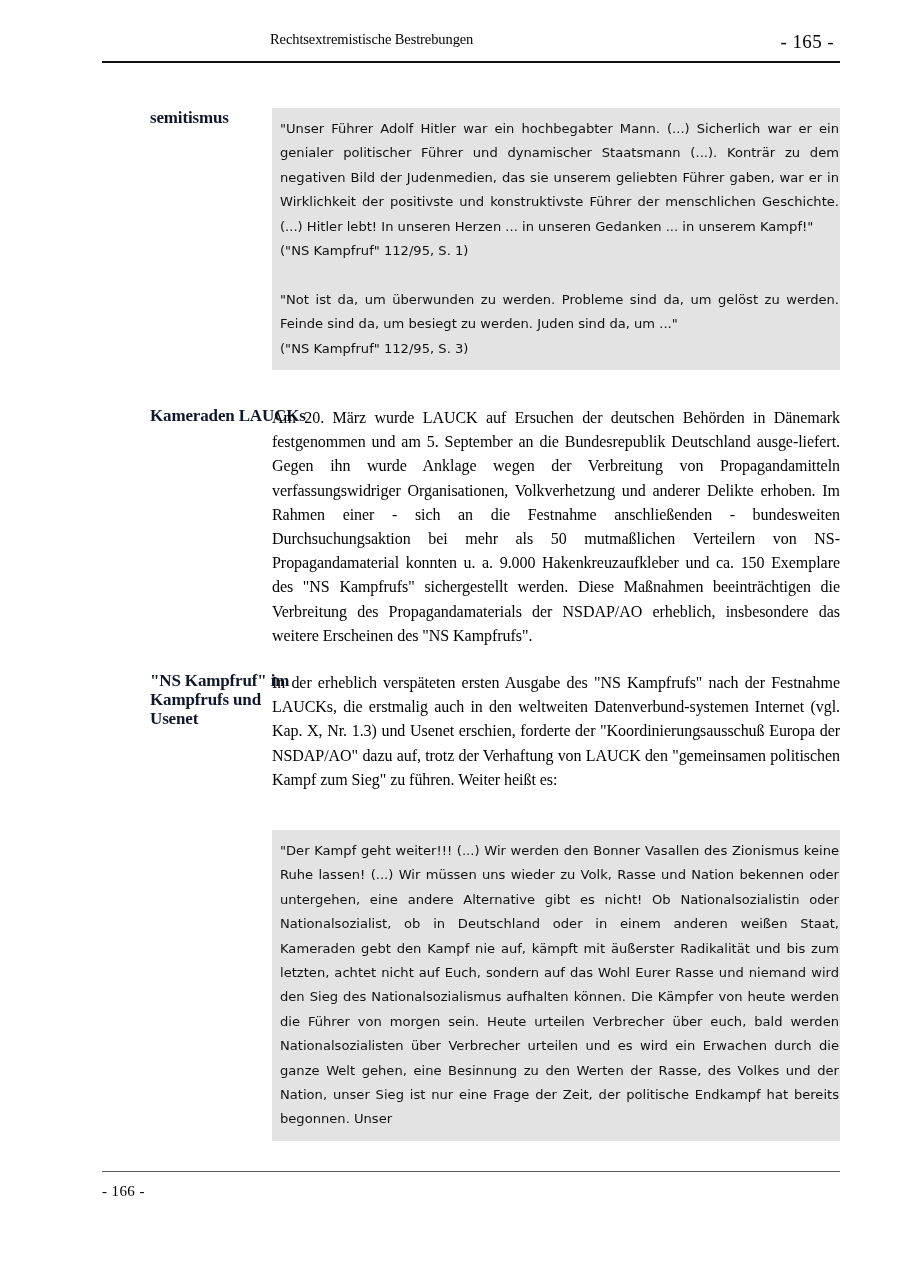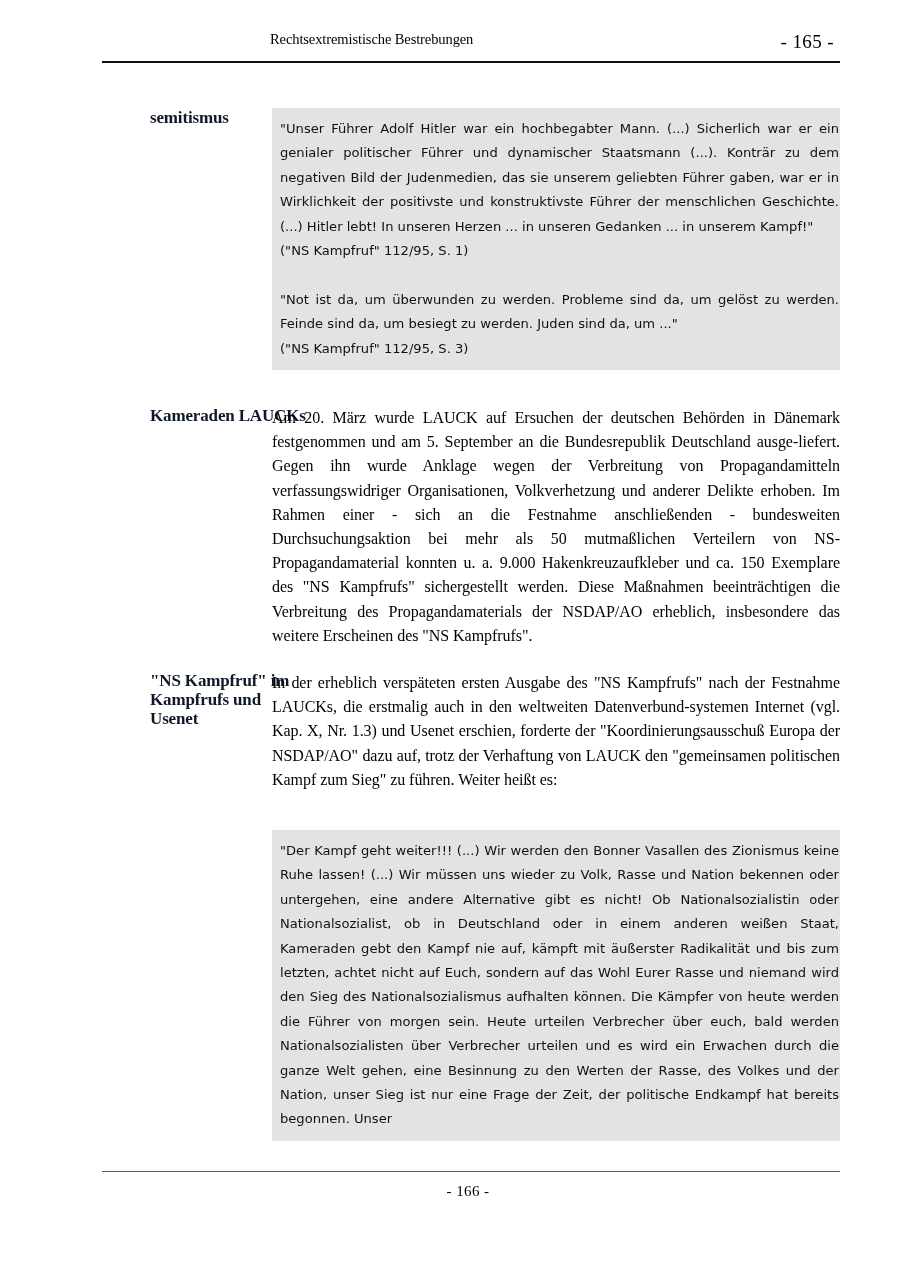--- a/index.html
+++ b/index.html
@@ -134,21 +134,21 @@
     top: 1171px;
     width: 738px;
     height: 0;
     border-top: 1.6px solid #5a5a5a;
   }
   .footer {
     position: absolute;
     left: 102px;
     top: 1182px;
     width: 738px;
-    text-align: center;
+    text-align: left;
   }
   .footer-pageno {
     font-family: "Liberation Serif", "DejaVu Serif", serif;
     font-size: 15px;
     letter-spacing: 0.4px;
     margin-right: 6px;
   }
 </style>
 </head>
 <body>

